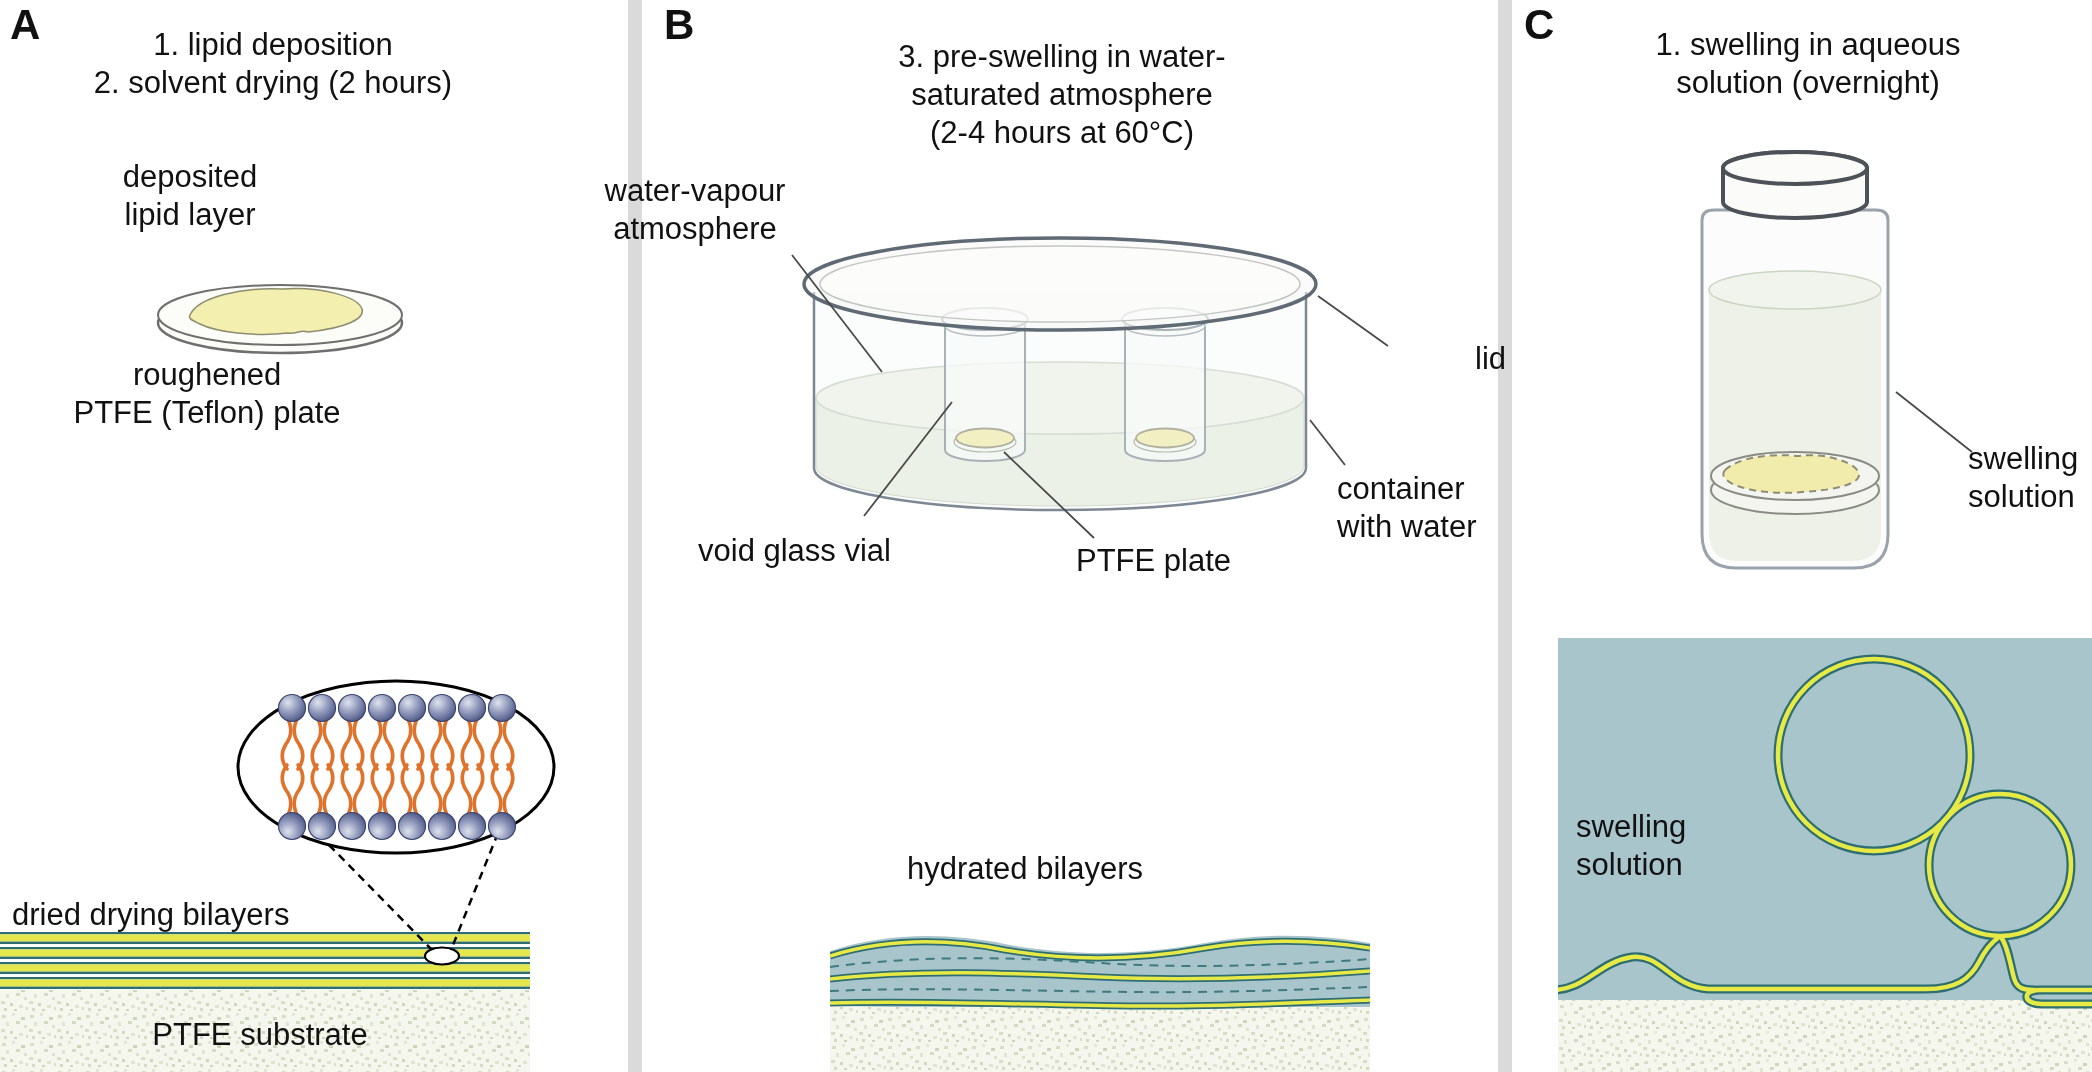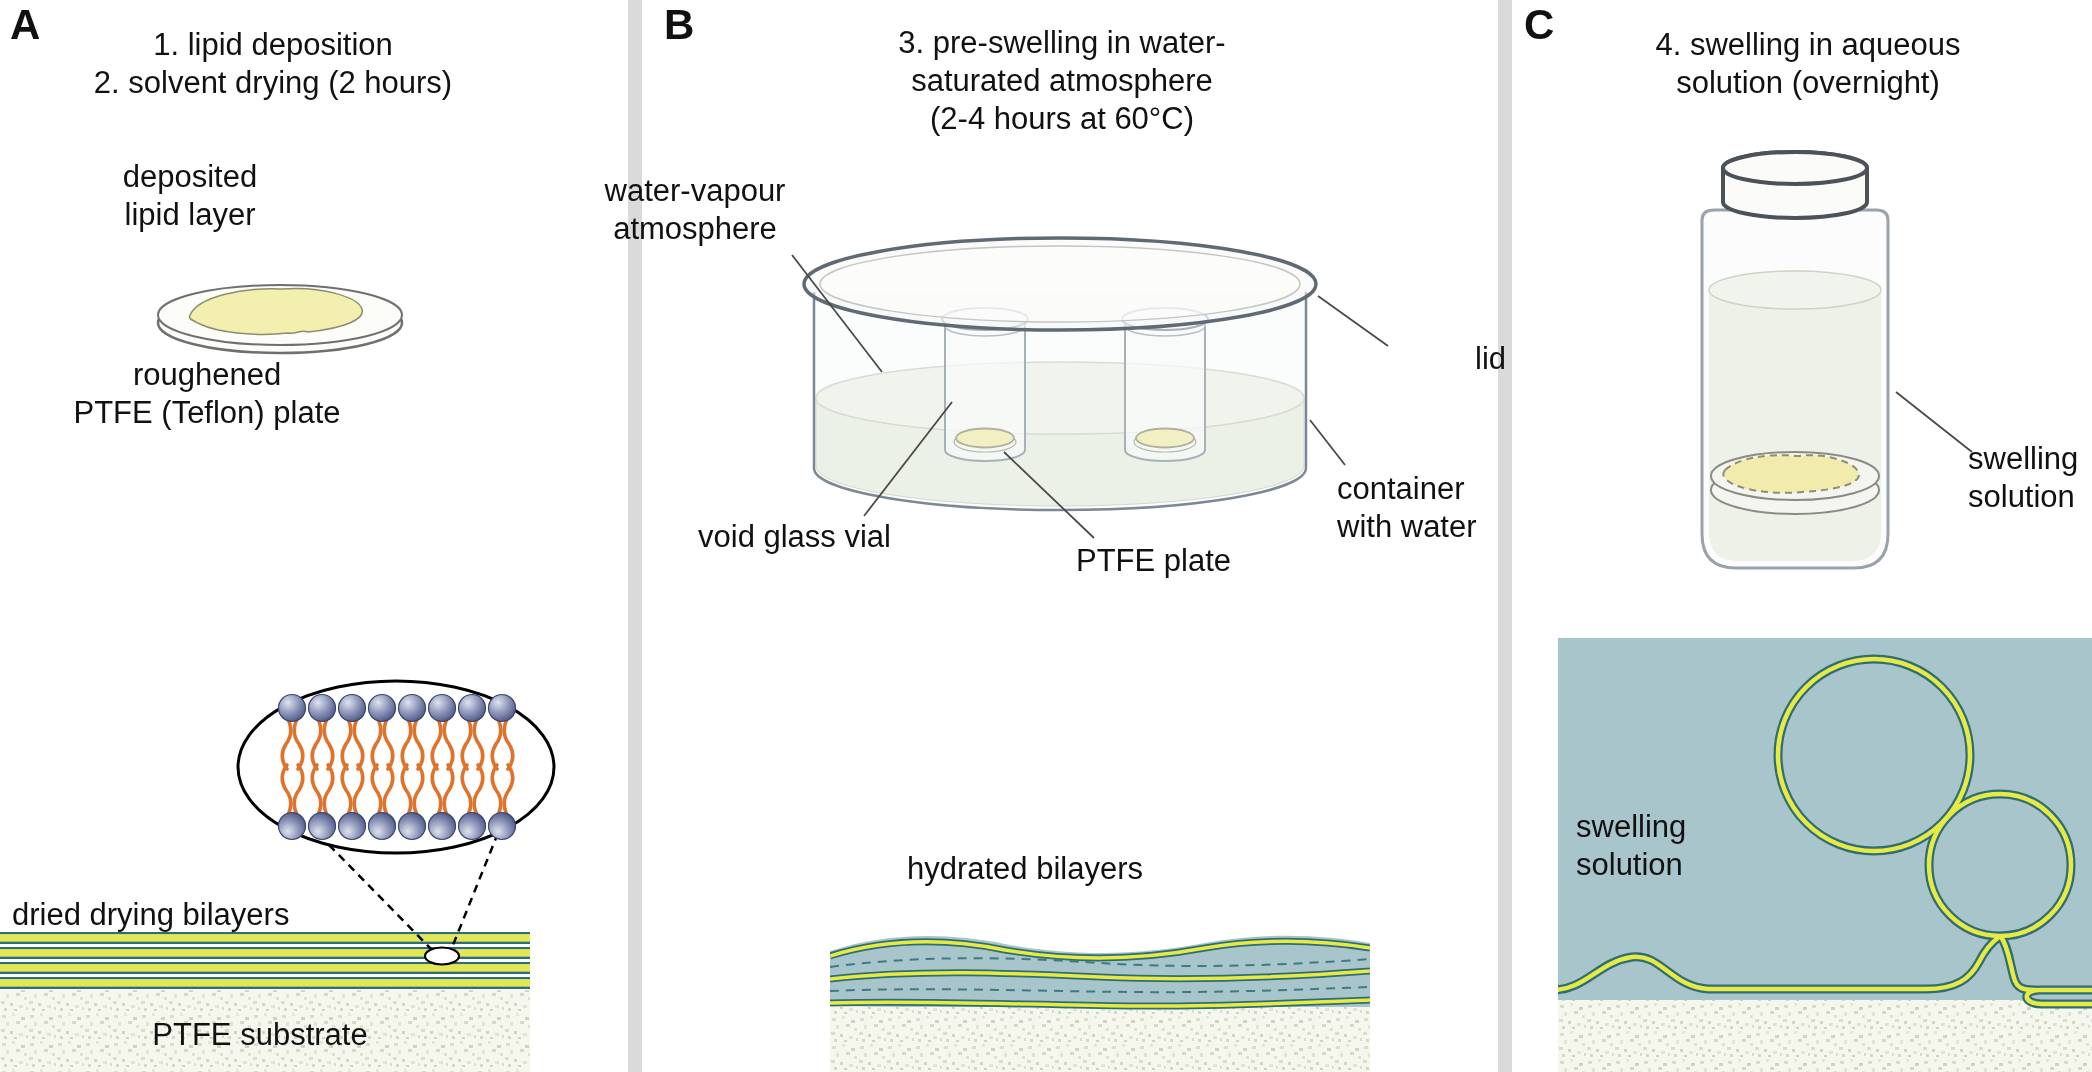--- a/index.html
+++ b/index.html
@@ -121,21 +121,21 @@
           <use href="#luA" transform="translate(274,154) scale(1,-1)"></use>
       </g>
       <ellipse cx="214" cy="284" rx="17" ry="8.5" fill="#ffffff" stroke="#000" stroke-width="2.2"></ellipse>
     </svg>
 
     <div class="label center" style="left:80px;top:1016px;width:360px">PTFE substrate</div>
   </section>
 
   <section>
     <div class="panel-letter" style="left:664px;top:4px">B</div>
-    <div class="label center" style="left:712px;top:24px;width:700px">3. pre-swelling in water-
+    <div class="label center" style="left:712px;top:38px;width:700px">3. pre-swelling in water-
 saturated atmosphere
 (2-4 hours at 60°C)</div>
 
     <div class="label center" style="left:555px;top:172px;width:280px">water-vapour
 atmosphere</div>
 
     <svg class="illus" style="left:800px;top:180px" width="540" height="370" viewBox="0 0 540 370">
       <g>
         <path d="M 16,218 A 244 36 0 0 0 504,218 L 504,286 A 244 40 0 0 1 16,286 Z" fill="#e8eee1" stroke="#c2cabb" stroke-width="1"></path>
         <ellipse cx="260" cy="218" rx="244" ry="36" fill="#eef3e8" stroke="#c8d0c2" stroke-width="1.5"></ellipse>
@@ -165,21 +165,21 @@
       <line class="ptr" x1="150" y1="255" x2="240" y2="372"></line>
       <line class="ptr" x1="676" y1="296" x2="746" y2="346"></line>
       <line class="ptr" x1="668" y1="420" x2="703" y2="465"></line>
       <line class="ptr" x1="222" y1="516" x2="310" y2="402"></line>
       <line class="ptr" x1="452" y1="538" x2="362" y2="452"></line>
     </svg>
 
     <div class="label" style="left:1475px;top:340px">lid</div>
     <div class="label" style="left:1337px;top:470px">container
 with water</div>
-    <div class="label" style="left:698px;top:518px">void glass vial</div>
+    <div class="label" style="left:698px;top:532px">void glass vial</div>
     <div class="label" style="left:1076px;top:542px">PTFE plate</div>
     <div class="label center" style="left:790px;top:850px;width:470px">hydrated bilayers</div>
 
     <svg class="illus" style="left:830px;top:903px" width="540" height="169" viewBox="0 0 540 169">
       <defs>
         <pattern id="spkB" width="28" height="28" patternUnits="userSpaceOnUse">
           <rect width="28" height="28" fill="#f5f6ed"></rect>
           <rect x="2" y="3" width="4" height="3" fill="#d8dfc6"></rect>
             <rect x="12" y="1" width="3" height="3" fill="#e3e7d6"></rect>
           <rect x="21" y="5" width="4" height="3" fill="#cdd6ba"></rect>
@@ -208,21 +208,21 @@
       </g>
       <g fill="none" stroke="#3f7a80" stroke-width="2" stroke-dasharray="9 7">
         <path d="M 0,64 C 90,52 180,54 270,60 C 360,66 460,62 540,56"></path>
         <path d="M 0,88 C 90,84 200,88 300,89 C 400,90 480,86 540,84"></path>
       </g>
     </svg>
   </section>
 
   <section>
     <div class="panel-letter" style="left:1524px;top:4px">C</div>
-    <div class="label center" style="left:1532px;top:26px;width:552px">4. swelling in aqueous
+    <div class="label center" style="left:1532px;top:26px;width:552px">1. swelling in aqueous
 solution (overnight)</div>
 
     <svg class="illus" style="left:1650px;top:138px" width="300" height="445" viewBox="0 0 300 445">
       <path d="M 52,82 Q 52,72 64,72 L 226,72 Q 238,72 238,82 L 238,396 Q 238,430 204,430 L 86,430 Q 52,430 52,396 Z" fill="#fbfcfb" stroke="#9aa3ab" stroke-width="3"></path>
       <path d="M 59,152 L 59,394 Q 59,423 88,423 L 202,423 Q 231,423 231,394 L 231,152 Z" fill="#edf1e7"></path>
       <ellipse cx="145" cy="152" rx="86" ry="19" fill="#f1f4ec" stroke="#ccd4c6" stroke-width="1.5"></ellipse>
       <g>
         <ellipse cx="145" cy="352" rx="84" ry="24" fill="#f4f5f0" stroke="#8b8b85" stroke-width="2"></ellipse>
         <ellipse cx="145" cy="338" rx="84" ry="24" fill="#f4f5f0" stroke="#8b8b85" stroke-width="2"></ellipse>
         <path d="M 75,332 C 88,320 118,315 148,318 C 178,314 208,326 209,336 C 210,346 186,352 152,354 C 118,357 88,351 78,343 C 73,339 72,336 75,332 Z" fill="#f1ecab" stroke="#8e8e74" stroke-width="2" stroke-dasharray="7 5"></path>

